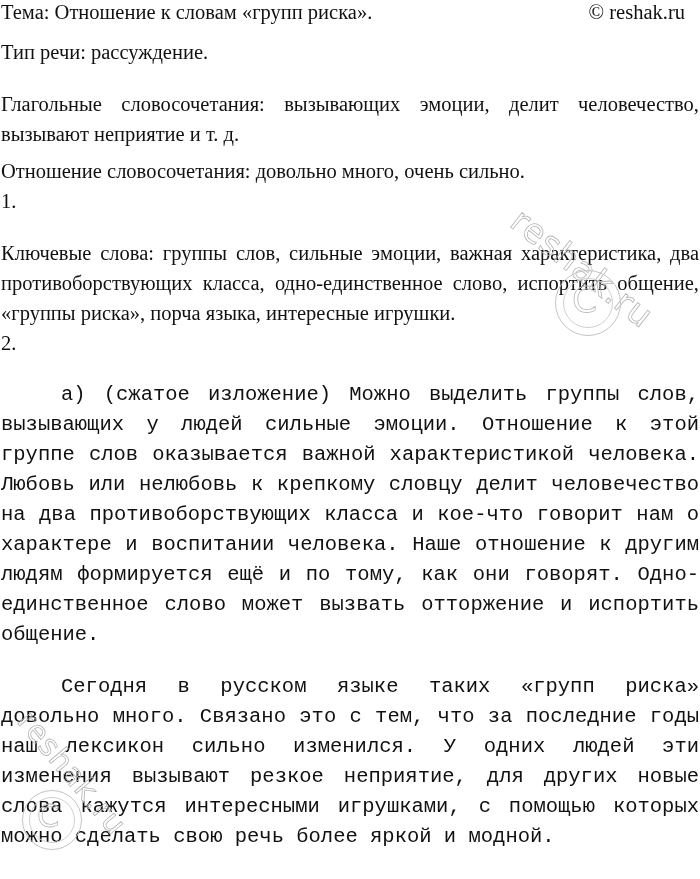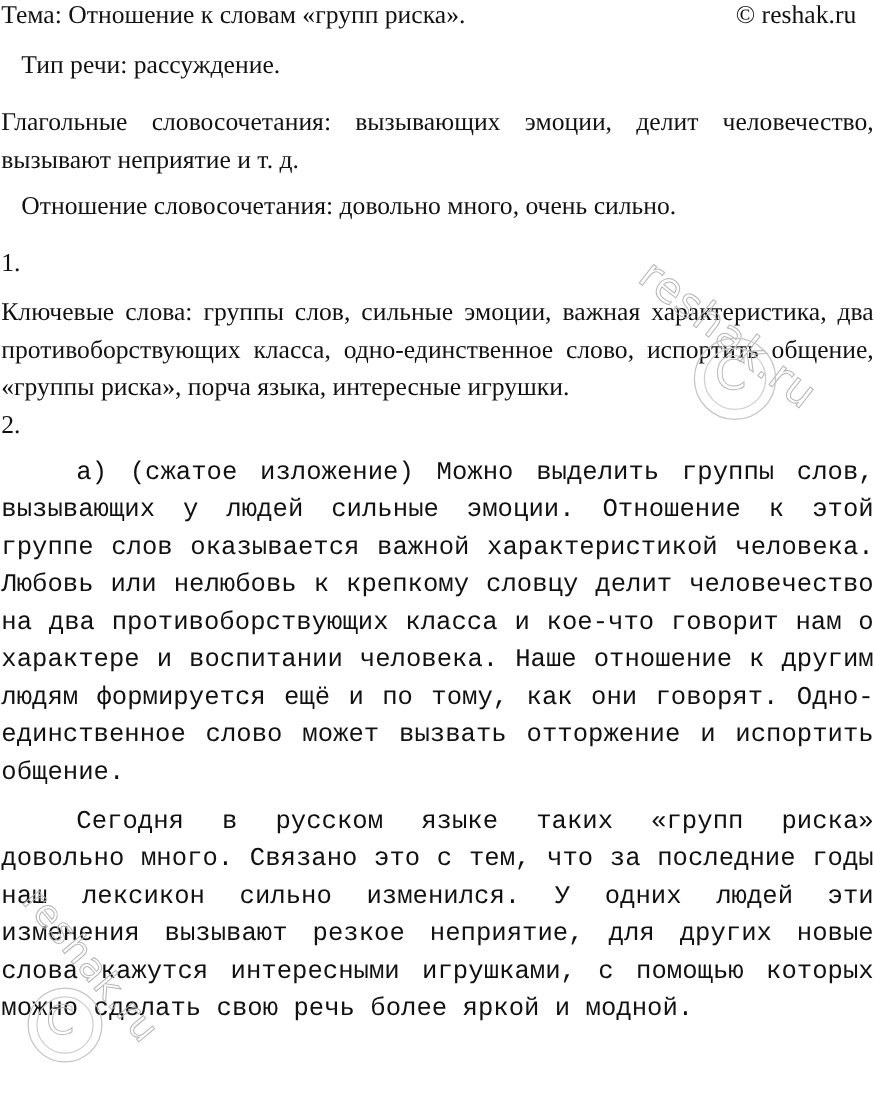--- a/index.html
+++ b/index.html
@@ -31,28 +31,28 @@
     line-height: 24px;
   }
   .p {
     line-height: 30px;
     margin: 0;
     text-align: justify;
     text-align-last: left;
   }
   .p-single {
     line-height: 30px;
-    margin: 16px;
+    margin: 0;
   }
   .indent {
     text-indent: 60px;
     font-family: Liberation Mono, monospace;
   }
   .gap-s { margin-top: 7px; }
-  .gap-m { margin-top: 9px; }
+  .gap-m { margin-top: 22px; }
   .num {
     line-height: 30px;
     margin: 0;
   }
   .copyright {
     padding-right: 14px;
   }
   .watermark {
     position: absolute;
     pointer-events: none;

